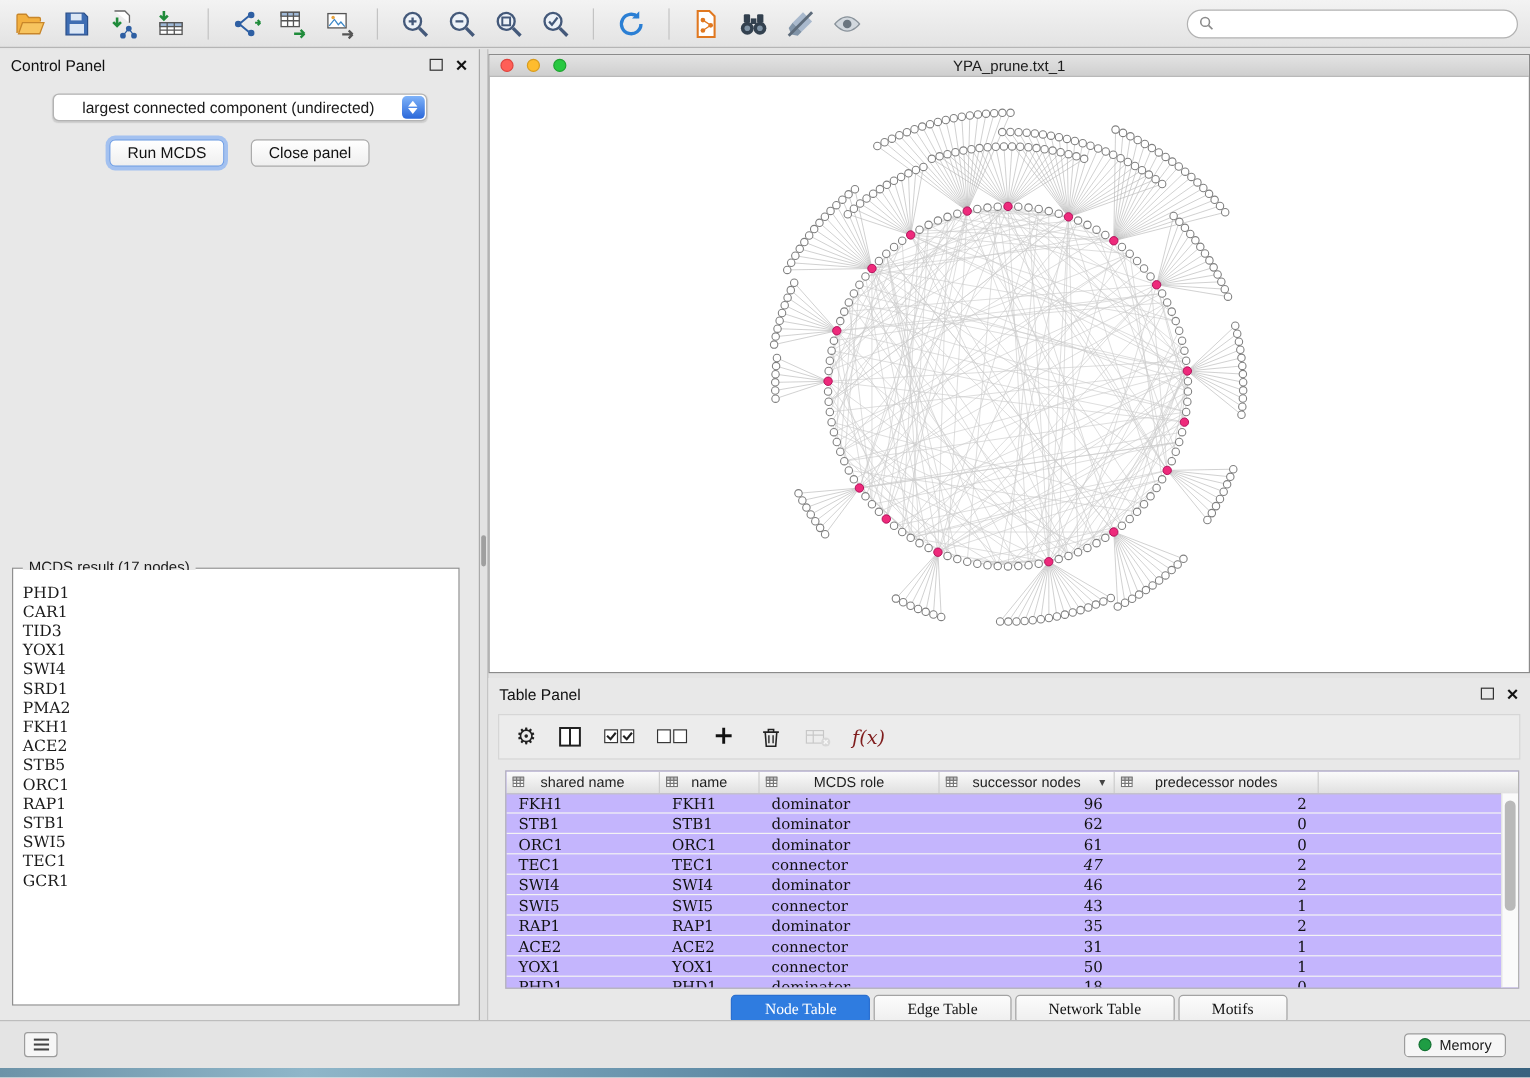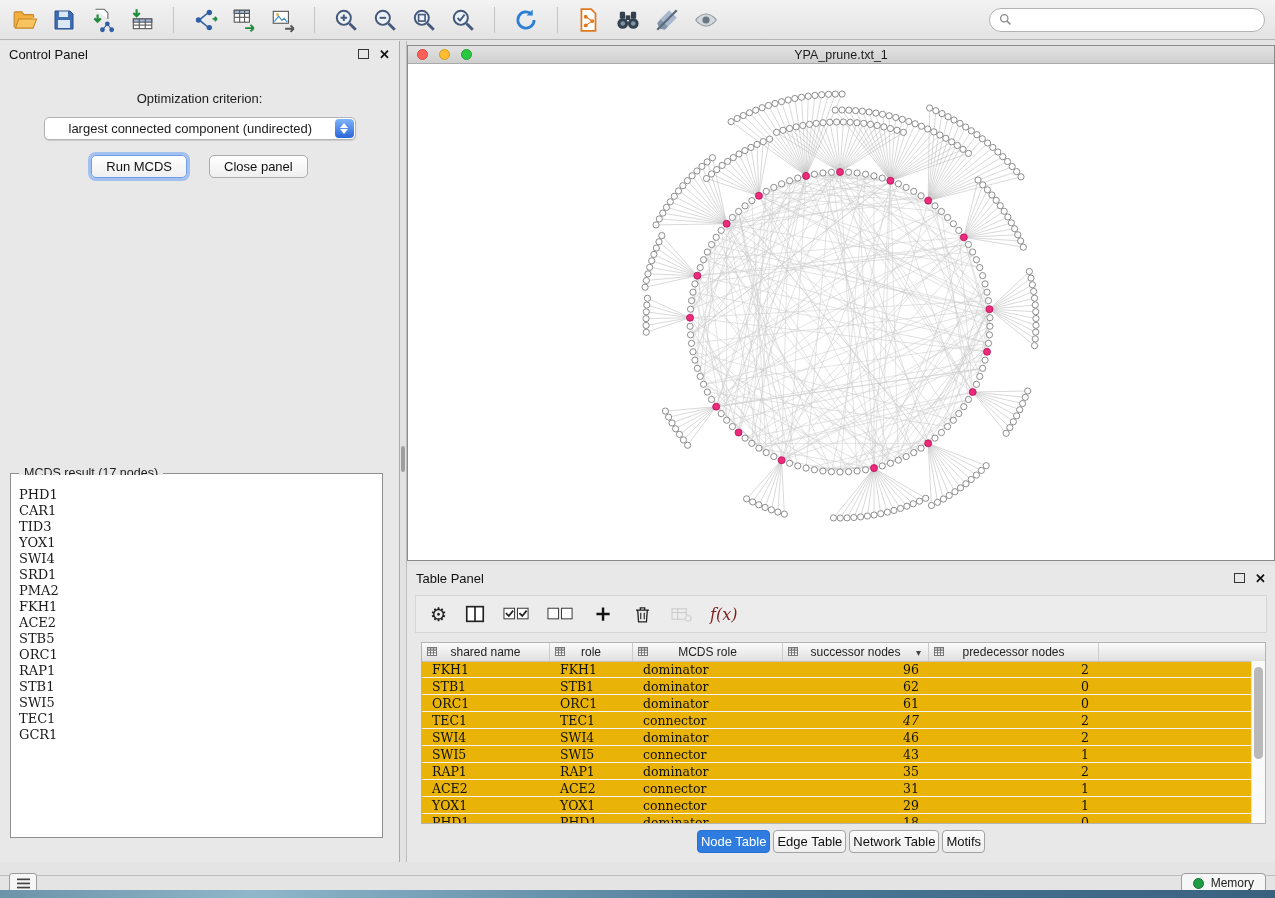--- a/index.html
+++ b/index.html
@@ -60,44 +60,44 @@
   .light.yellow{background:#febc2e;border:1px solid #d89c1e;box-sizing:border-box;}
   .light.green{background:#28c840;border:1px solid #1da32f;box-sizing:border-box;}
   #network-svg{display:block;width:100%;height:497px;}
   
   .table-panel{position:absolute;left:407px;top:565px;right:0;bottom:36px;background:#e8e8e8;}
   .tp-toolbar{margin:4px 8px 0 8px;height:38px;background:#ececec;border:1px solid #d6d6d6;
               display:flex;align-items:center;gap:17px;padding:0 14px;box-sizing:border-box;}
   .fx-label{font-family:"DejaVu Serif",serif;font-style:italic;color:#7f1d1d;font-size:16px;}
   .plus-ic{font-size:24px;font-weight:bold;color:#111;line-height:1;margin-top:-3px;}
   .gear-ic{font-size:19px;color:#222;line-height:1;}
-  .tbl-wrap{position:absolute;left:14px;right:9px;top:77px;bottom:38px;background:#eab308;
+  .tbl-wrap{position:absolute;left:14px;right:9px;top:77px;bottom:38px;background:#c4b5fd;
             border:1px solid #b3b3b3;box-sizing:border-box;overflow:hidden;}
   .tbl-header{display:flex;height:18px;background:linear-gradient(#fbfbfb,#e0e0e0);
               border-bottom:1px solid #c2c2c2;}
   .tbl-hcell{position:relative;display:flex;align-items:center;justify-content:center;
              border-right:1px solid #cdcdcd;font-size:12px;color:#222;box-sizing:border-box;flex:none;}
   .tbl-hcell.filler{flex:1;border-right:none;}
   .hgrid{position:absolute;left:5px;top:4px;line-height:0;}
   .hsort{position:absolute;right:7px;font-size:10px;color:#444;}
   .tbl-body{position:absolute;left:0;right:14px;top:18px;bottom:0;overflow:hidden;}
   .tbl-row{display:flex;height:16px;align-items:center;border-bottom:1px solid #f3f3f3;
            font-family:"DejaVu Serif",serif;font-size:12.5px;color:#111;}
   .tbl-cell{white-space:nowrap;overflow:hidden;box-sizing:border-box;padding-left:10px;flex:none;}
   .tbl-cell.num{text-align:right;padding-right:10px;padding-left:0;}
   .tbl-scroll{position:absolute;right:0;top:18px;bottom:0;width:14px;background:#fafafa;
               border-left:1px solid #e0e0e0;box-sizing:border-box;}
   .tbl-scroll .thumb{position:absolute;left:2px;top:6px;width:9px;height:92px;background:#b9b9b9;border-radius:5px;}
   .tp-tabs{position:absolute;bottom:9px;left:0;right:0;display:flex;justify-content:center;gap:3px;}
-  .tp-tab{font-size:13px;padding:3px 3px;border:1px solid #a3a3a3;border-radius:4px;
-          background:linear-gradient(#fcfcfc,#eee);color:#111;}
+  .tp-tab{font-size:13px;padding:3px 27px;border:1px solid #a3a3a3;border-radius:4px;
+          background:linear-gradient(#fcfcfc,#eee);color:#111;font-family:Liberation Serif, serif;}
   .tp-tab.active{background:#2f7ce0;color:#fff;border-color:#2a6fd0;}
   
-  .status-bar{position:absolute;left:0;right:0;bottom:8px;height:15px;background:#e4e4e4;
-              border-top:1px solid #bdbdbd;display:flex;align-items:center;padding:0 9px;box-sizing:border-box;}
+  .status-bar{position:absolute;left:0;right:0;bottom:8px;height:40px;background:#e4e4e4;
+              border-top:1px solid #bdbdbd;display:flex;align-items:center;padding:0 20px;box-sizing:border-box;}
   .menu-btn{width:26px;height:19px;border:1px solid #9c9c9c;background:#f6f6f6;border-radius:3px;
             display:flex;align-items:center;justify-content:center;}
   .memory-btn{margin-left:auto;display:flex;align-items:center;gap:7px;border:1px solid #9c9c9c;
               background:#f6f6f6;border-radius:4px;padding:2px 11px;font-size:12px;}
   .mem-dot{width:11px;height:11px;border-radius:50%;background:#1f9d44;border:1px solid #147233;box-sizing:border-box;}
   .wallpaper{position:absolute;left:0;right:0;bottom:0;height:8px;
              background:linear-gradient(90deg,#6d93a8,#8fb6c9 20%,#4a7896 60%,#39627f);}
 </style>
 </head>
 <body>
@@ -246,21 +246,20 @@
 </div>
 
 <div class="control-panel">
   <div class="panel-header">
     <span>Control Panel</span>
     <span class="win-btns">
       <span class="float-ic"></span>
       <span class="close-ic">✕</span>
     </span>
   </div>
-  <div class="opt-label">Optimization criterion:</div>
   <div class="dropdown">
     <span class="dd-text">largest connected component (undirected)</span>
     <span class="dd-btn">
       <svg width="8" height="5" viewBox="0 0 8 5">
           <path d="M4 0L8 5H0z" fill="#fff"></path>
         </svg>
       <svg width="8" height="5" viewBox="0 0 8 5">
           <path d="M4 5L0 0h8z" fill="#fff"></path>
         </svg>
     </span>
@@ -1104,21 +1103,21 @@
           <span class="hlabel">shared name</span>
         </div>
         <div class="tbl-hcell" style="width: 83px;">
           <span class="hgrid"><svg width="10" height="9" viewBox="0 0 10 9">
               <rect x="0.5" y="0.5" width="9" height="8" fill="#fff" stroke="#777"></rect>
               <rect x="0.5" y="0.5" width="9" height="2.8" fill="#c2c2c2" stroke="#777"></rect>
               <line x1="3.5" y1="0.5" x2="3.5" y2="8.5" stroke="#777"></line>
               <line x1="6.5" y1="0.5" x2="6.5" y2="8.5" stroke="#777"></line>
               <line x1="0.5" y1="5.8" x2="9.5" y2="5.8" stroke="#777"></line>
             </svg></span>
-          <span class="hlabel">role</span>
+          <span class="hlabel">name</span>
         </div>
         <div class="tbl-hcell" style="width: 150px;">
           <span class="hgrid"><svg width="10" height="9" viewBox="0 0 10 9">
               <rect x="0.5" y="0.5" width="9" height="8" fill="#fff" stroke="#777"></rect>
               <rect x="0.5" y="0.5" width="9" height="2.8" fill="#c2c2c2" stroke="#777"></rect>
               <line x1="3.5" y1="0.5" x2="3.5" y2="8.5" stroke="#777"></line>
               <line x1="6.5" y1="0.5" x2="6.5" y2="8.5" stroke="#777"></line>
               <line x1="0.5" y1="5.8" x2="9.5" y2="5.8" stroke="#777"></line>
             </svg></span>
           <span class="hlabel">MCDS role</span>
@@ -1200,21 +1199,21 @@
           <div class="tbl-cell" style="width: 128px;">ACE2</div>
           <div class="tbl-cell" style="width: 83px;">ACE2</div>
           <div class="tbl-cell" style="width: 150px;">connector</div>
           <div class="tbl-cell num" style="width: 146px;">31</div>
           <div class="tbl-cell num" style="width: 170px;">1</div>
         </div>
         <div class="tbl-row">
           <div class="tbl-cell" style="width: 128px;">YOX1</div>
           <div class="tbl-cell" style="width: 83px;">YOX1</div>
           <div class="tbl-cell" style="width: 150px;">connector</div>
-          <div class="tbl-cell num" style="width: 146px;">29</div>
+          <div class="tbl-cell num" style="width: 146px;">50</div>
           <div class="tbl-cell num" style="width: 170px;">1</div>
         </div>
         <div class="tbl-row">
           <div class="tbl-cell" style="width: 128px;">PHD1</div>
           <div class="tbl-cell" style="width: 83px;">PHD1</div>
           <div class="tbl-cell" style="width: 150px;">dominator</div>
           <div class="tbl-cell num" style="width: 146px;">18</div>
           <div class="tbl-cell num" style="width: 170px;">0</div>
         </div>
       </div>

